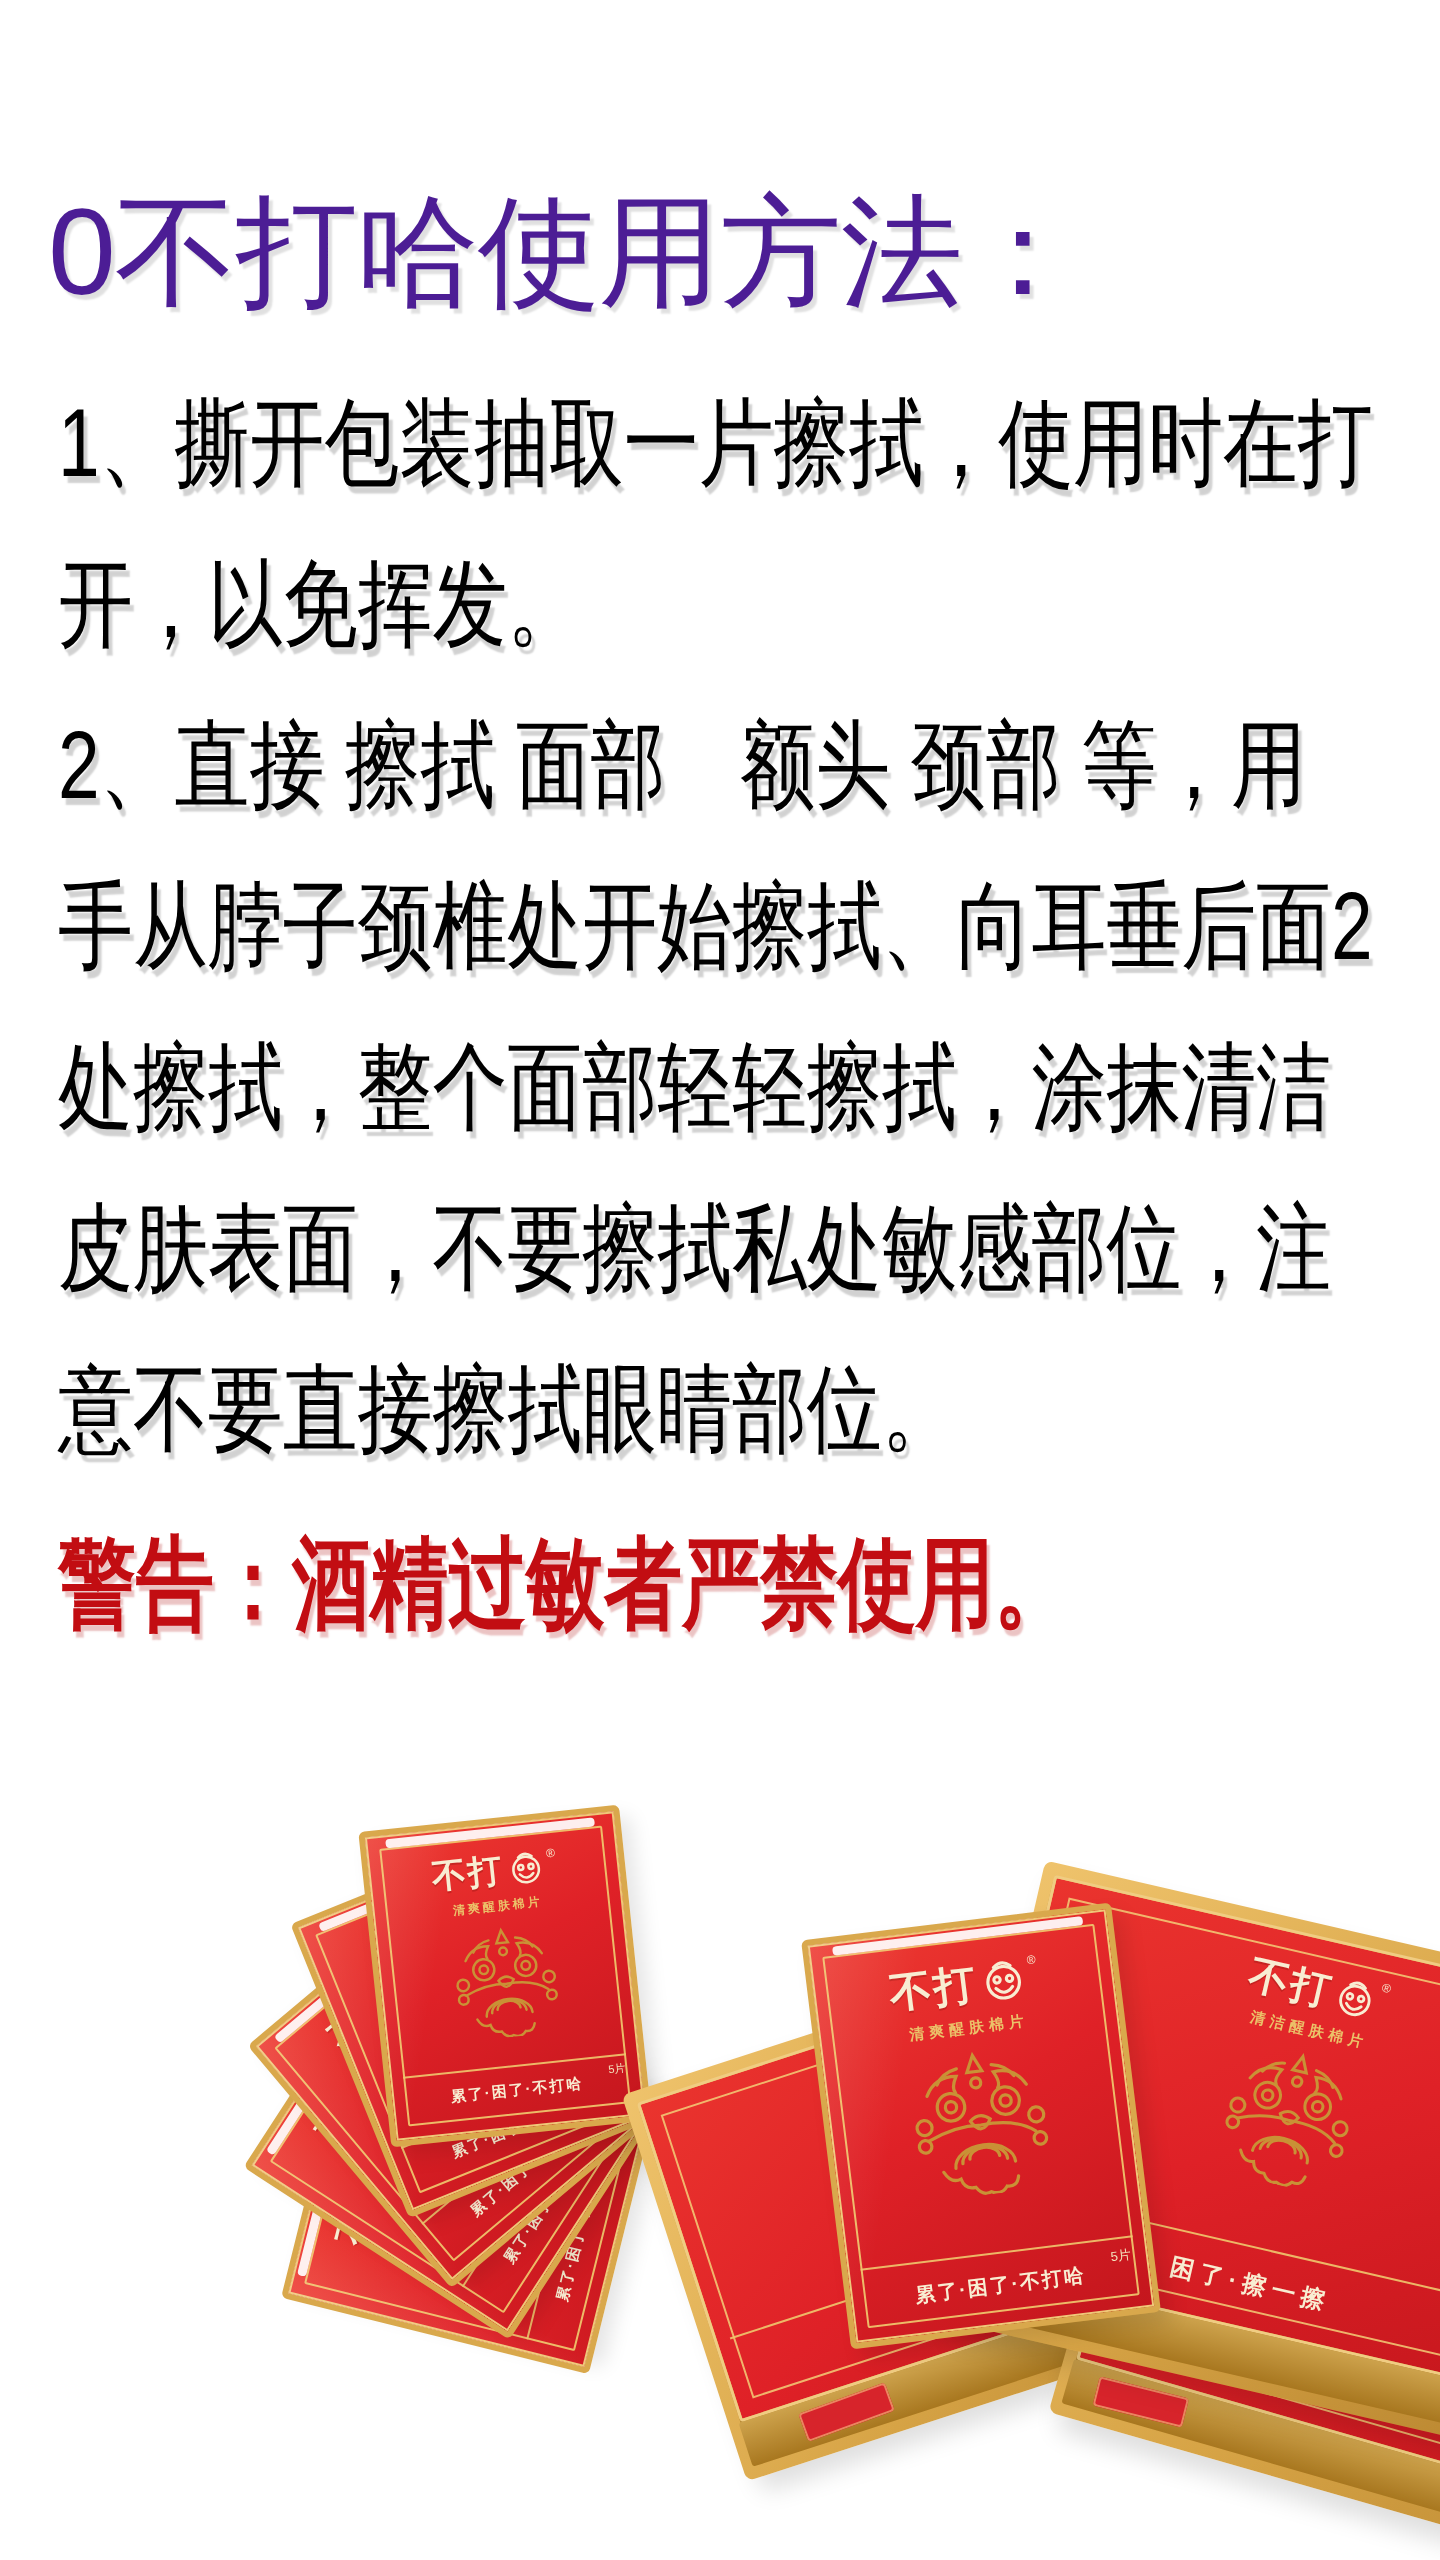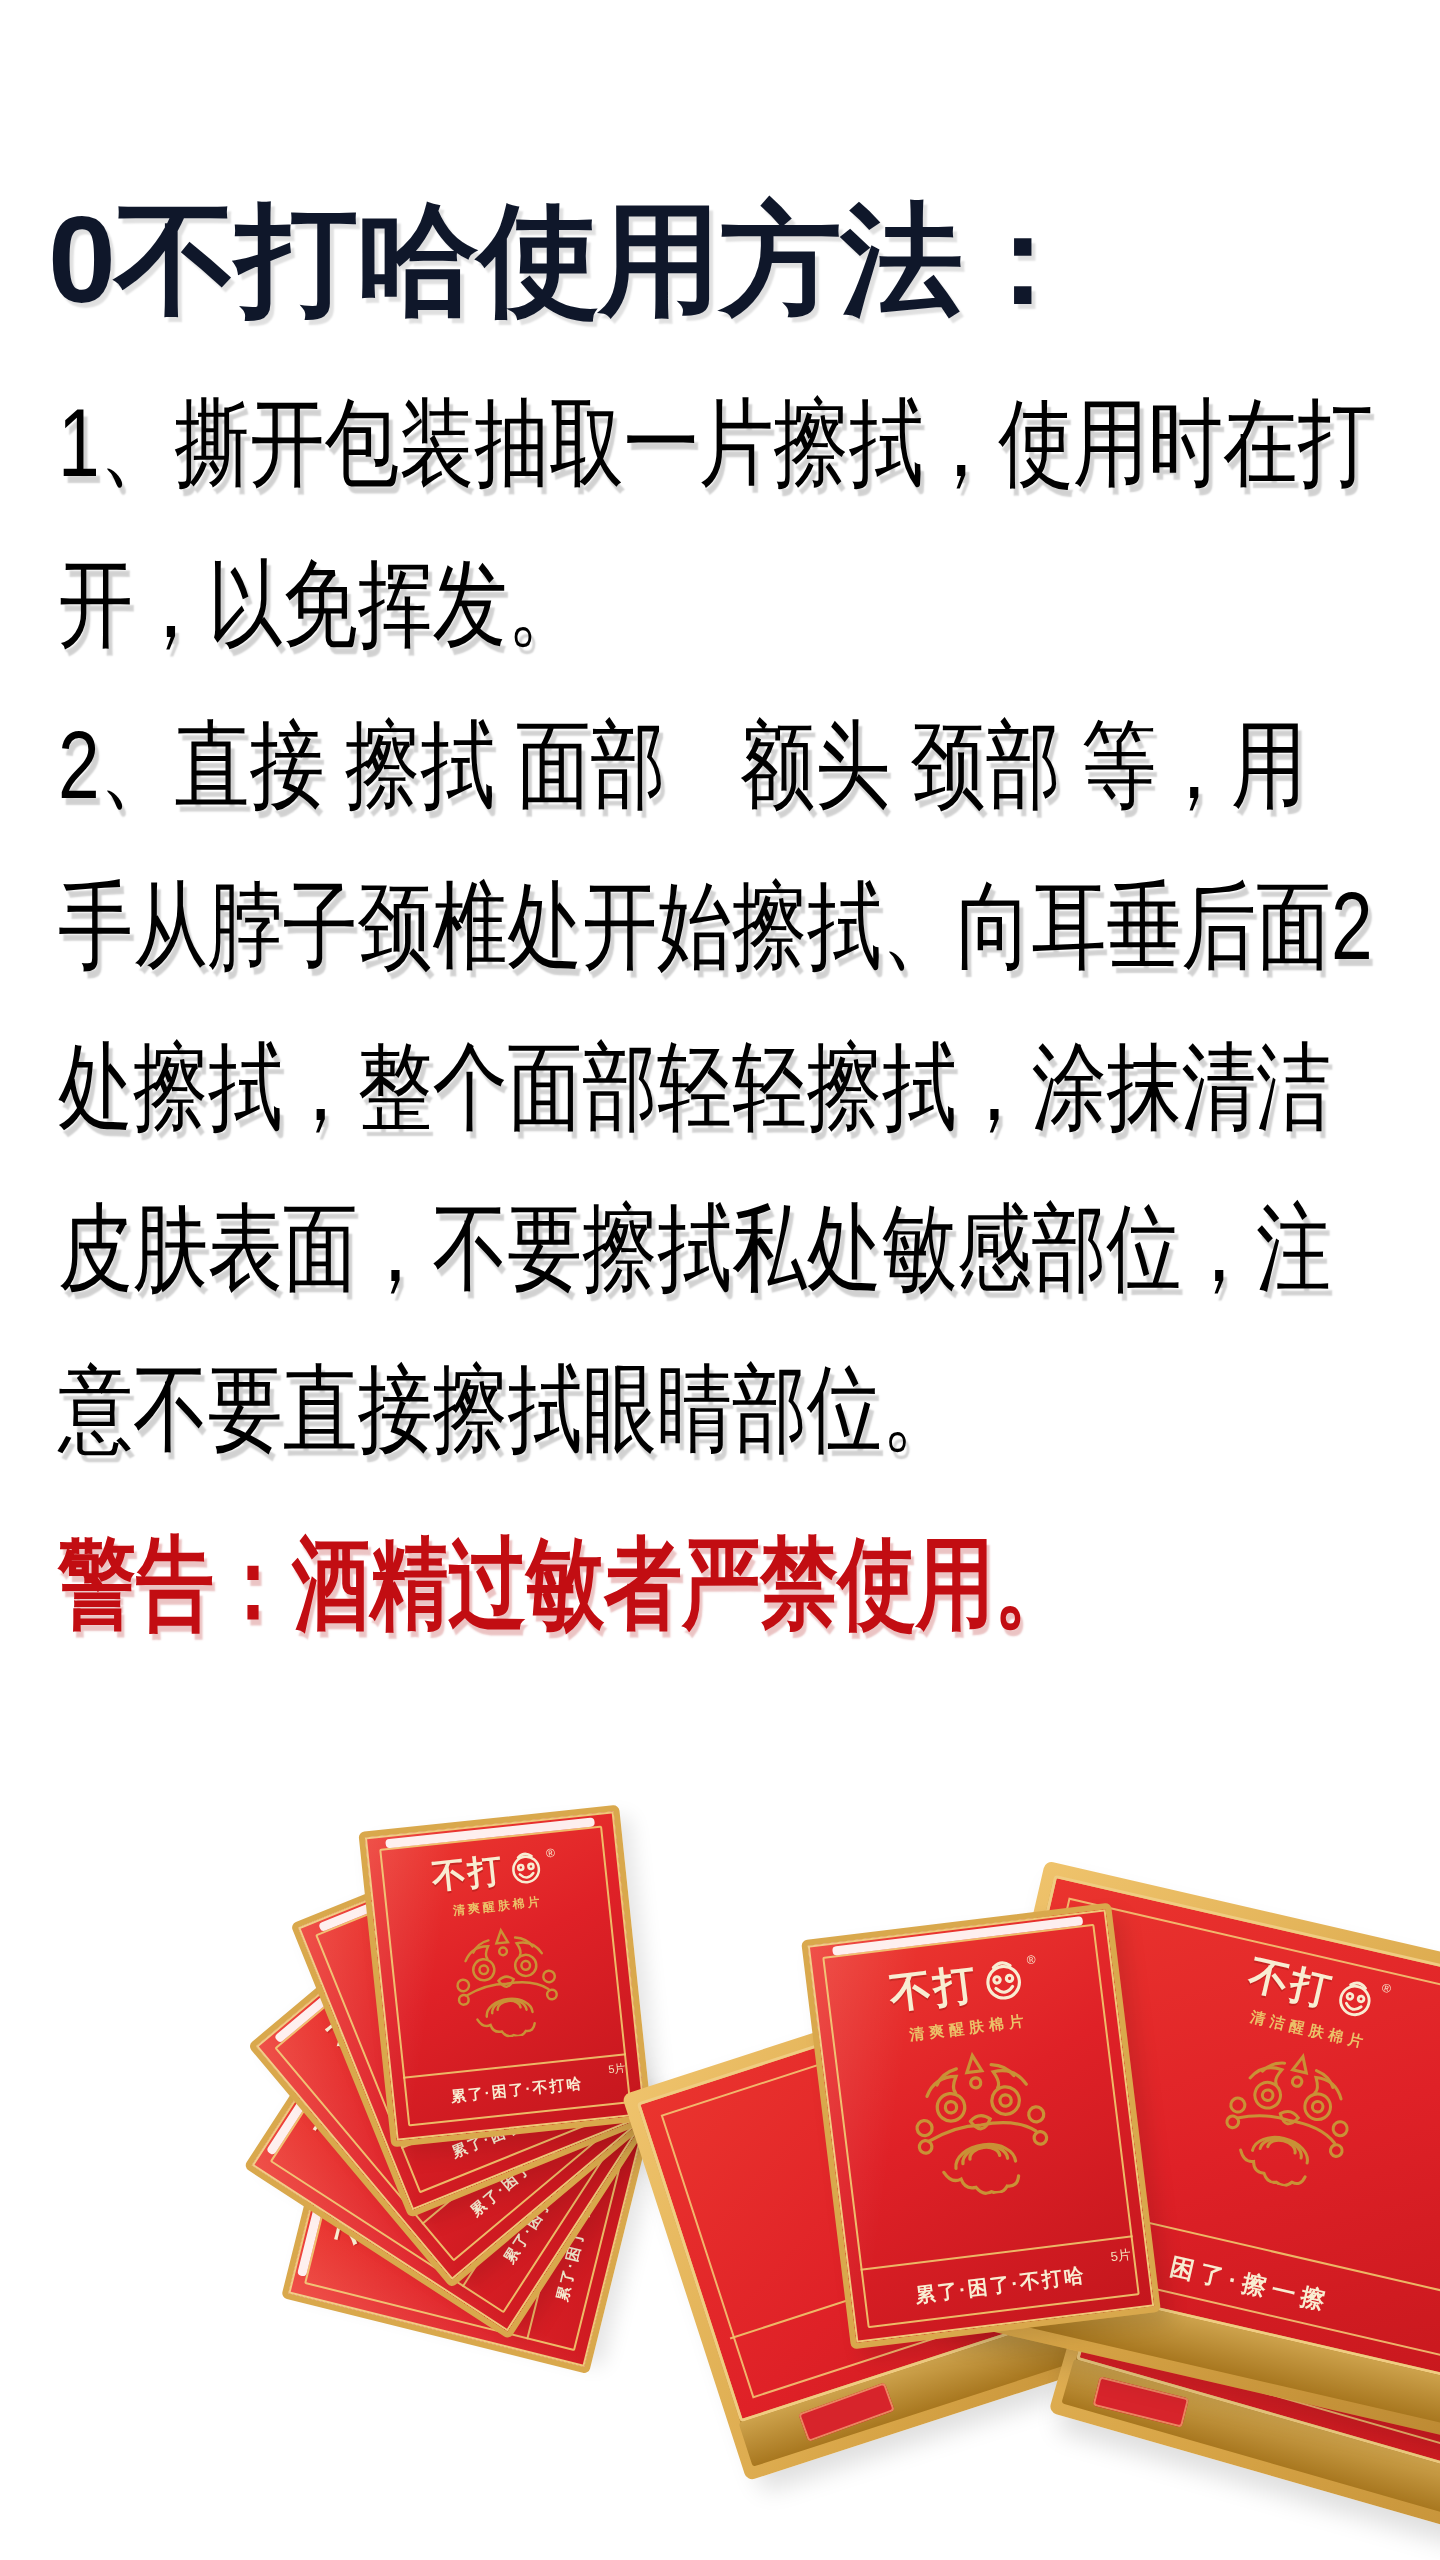--- a/index.html
+++ b/index.html
@@ -3,22 +3,22 @@
 <meta charset="utf-8">
 <style>
   html,body{margin:0;padding:0;}
   body{
     width:1440px;height:2560px;position:relative;overflow:hidden;
     background:#ffffff;
     font-family:"Liberation Sans","DejaVu Sans",sans-serif;
   }
   
   .heading{
-    position:absolute;left:48px;top:180px;
-    font-size:122px;font-weight:700;color:#0f172a;
+    position:absolute;left:48px;top:172px;
+    font-size:122px;font-weight:400;color:#4c1d95;
     letter-spacing:-1px;white-space:nowrap;
     text-shadow:4px 5px 2px rgba(0,0,0,.12);
   }
   .bodytext{
     position:absolute;left:58px;top:362px;
     transform:scaleX(0.78);transform-origin:0 0;
     font-size:96px;line-height:161px;color:#000;
     font-weight:400;white-space:nowrap;
     text-shadow:5px 7px 2px rgba(0,0,0,.18);
   }

